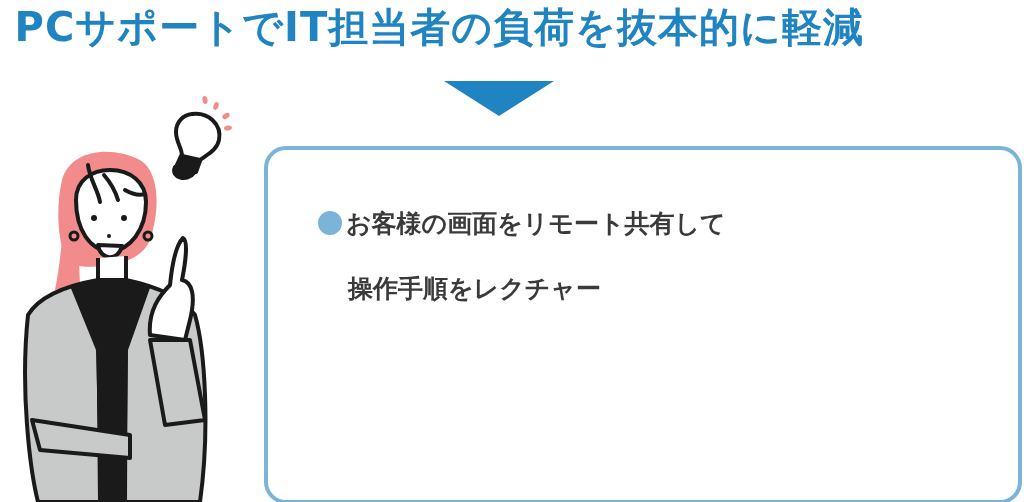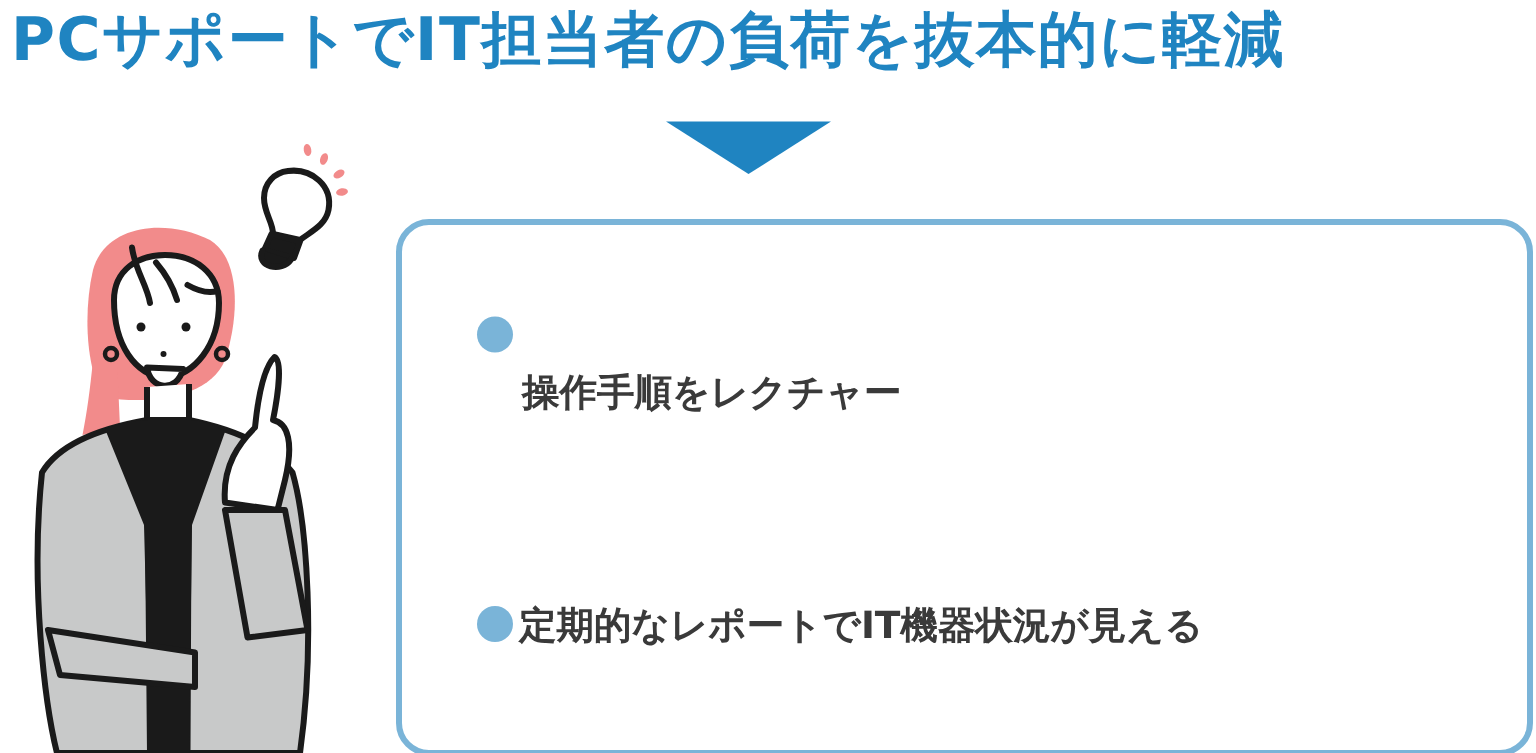--- a/index.html
+++ b/index.html
@@ -1,30 +1,30 @@
 <!DOCTYPE html>
 <html><head>
   <meta charset="utf-8">
   <style>
     html, body { margin: 0; padding: 0; background: #ffffff; }
     body { width: 1024px; height: 502px; position: relative; overflow: hidden;
            font-family: "DejaVu Sans", "Liberation Sans", sans-serif; }
-    .headline { position: absolute; left: 0; top: 2px; width: 864px; text-align: center;
+    .headline { position: absolute; left: 0; top: 2px; width: 864px; text-align: right;
                 font-size: 40px; font-weight: bold; color: #1f84c1; letter-spacing: 1px;
                 line-height: 50px; white-space: nowrap; }
     .arrow { position: absolute; left: 444px; top: 81px; width: 0; height: 0;
              border-left: 55px solid transparent; border-right: 55px solid transparent;
              border-top: 35px solid #1f84c1; }
     .panel { position: absolute; left: 264px; top: 146px; width: 750px; height: 350px;
              border: 4px solid #7ab4d8; border-radius: 22px; background: #fff; }
     .item { position: absolute; left: 50px; font-size: 25px; font-weight: bold; color: #3a3a3a;
             line-height: 38px; white-space: nowrap; }
     .bullet { display: inline-block; width: 24px; height: 24px; border-radius: 50%;
               background: #7ab4d8; vertical-align: -3px; margin-right: 4px; }
-    .cont { padding-left: 30px; display: block; }
+    .cont { padding-left: 30px; display: block; margin-top: 27px; }
     .illus { position: absolute; left: 0; top: 90px; width: 260px; height: 412px; }
   </style>
 </head>
 <body>
 
 <div class="headline">PCサポートでIT担当者の負荷を抜本的に軽減</div>
 
 <div class="arrow"></div>
 
 <svg class="illus" viewBox="0 0 260 412" xmlns="http://www.w3.org/2000/svg">
@@ -65,19 +65,16 @@
   <path d="M70 196 C80 192 92 190 100 190 L126 190 C134 190 145 194 150 198 L128 260 L126 412 L100 412 L96 260 Z" fill="#1a1a1a"></path>
 
   <path d="M32 330 L130 345 L130 368 L40 360 Z" fill="#c8c9c9" stroke="#1a1a1a" stroke-width="4" stroke-linejoin="round"></path>
 
   <path d="M150 245 C148 220 160 205 170 195 C172 175 176 155 183 148 C188 150 186 170 182 190 C192 192 196 205 190 230 L185 250 Z" fill="#fff" stroke="#1a1a1a" stroke-width="4" stroke-linejoin="round"></path>
   <path d="M150 250 L190 250 L205 330 L165 335 Z" fill="#c8c9c9" stroke="#1a1a1a" stroke-width="4" stroke-linejoin="round"></path>
 </svg>
 
 <div class="panel">
   <div class="item" style="top: 55px;">
-    <span class="bullet"></span>
+    <span class="bullet"></span><span>お客様の画面をリモート共有して</span>
     <span class="cont">操作手順をレクチャー</span>
-  </div>
-  <div class="item" style="top: 248px;">
-    <span class="bullet"></span><span>定期的なレポートでIT機器状況が見える</span>
   </div>
 </div>
 
 </body></html>

